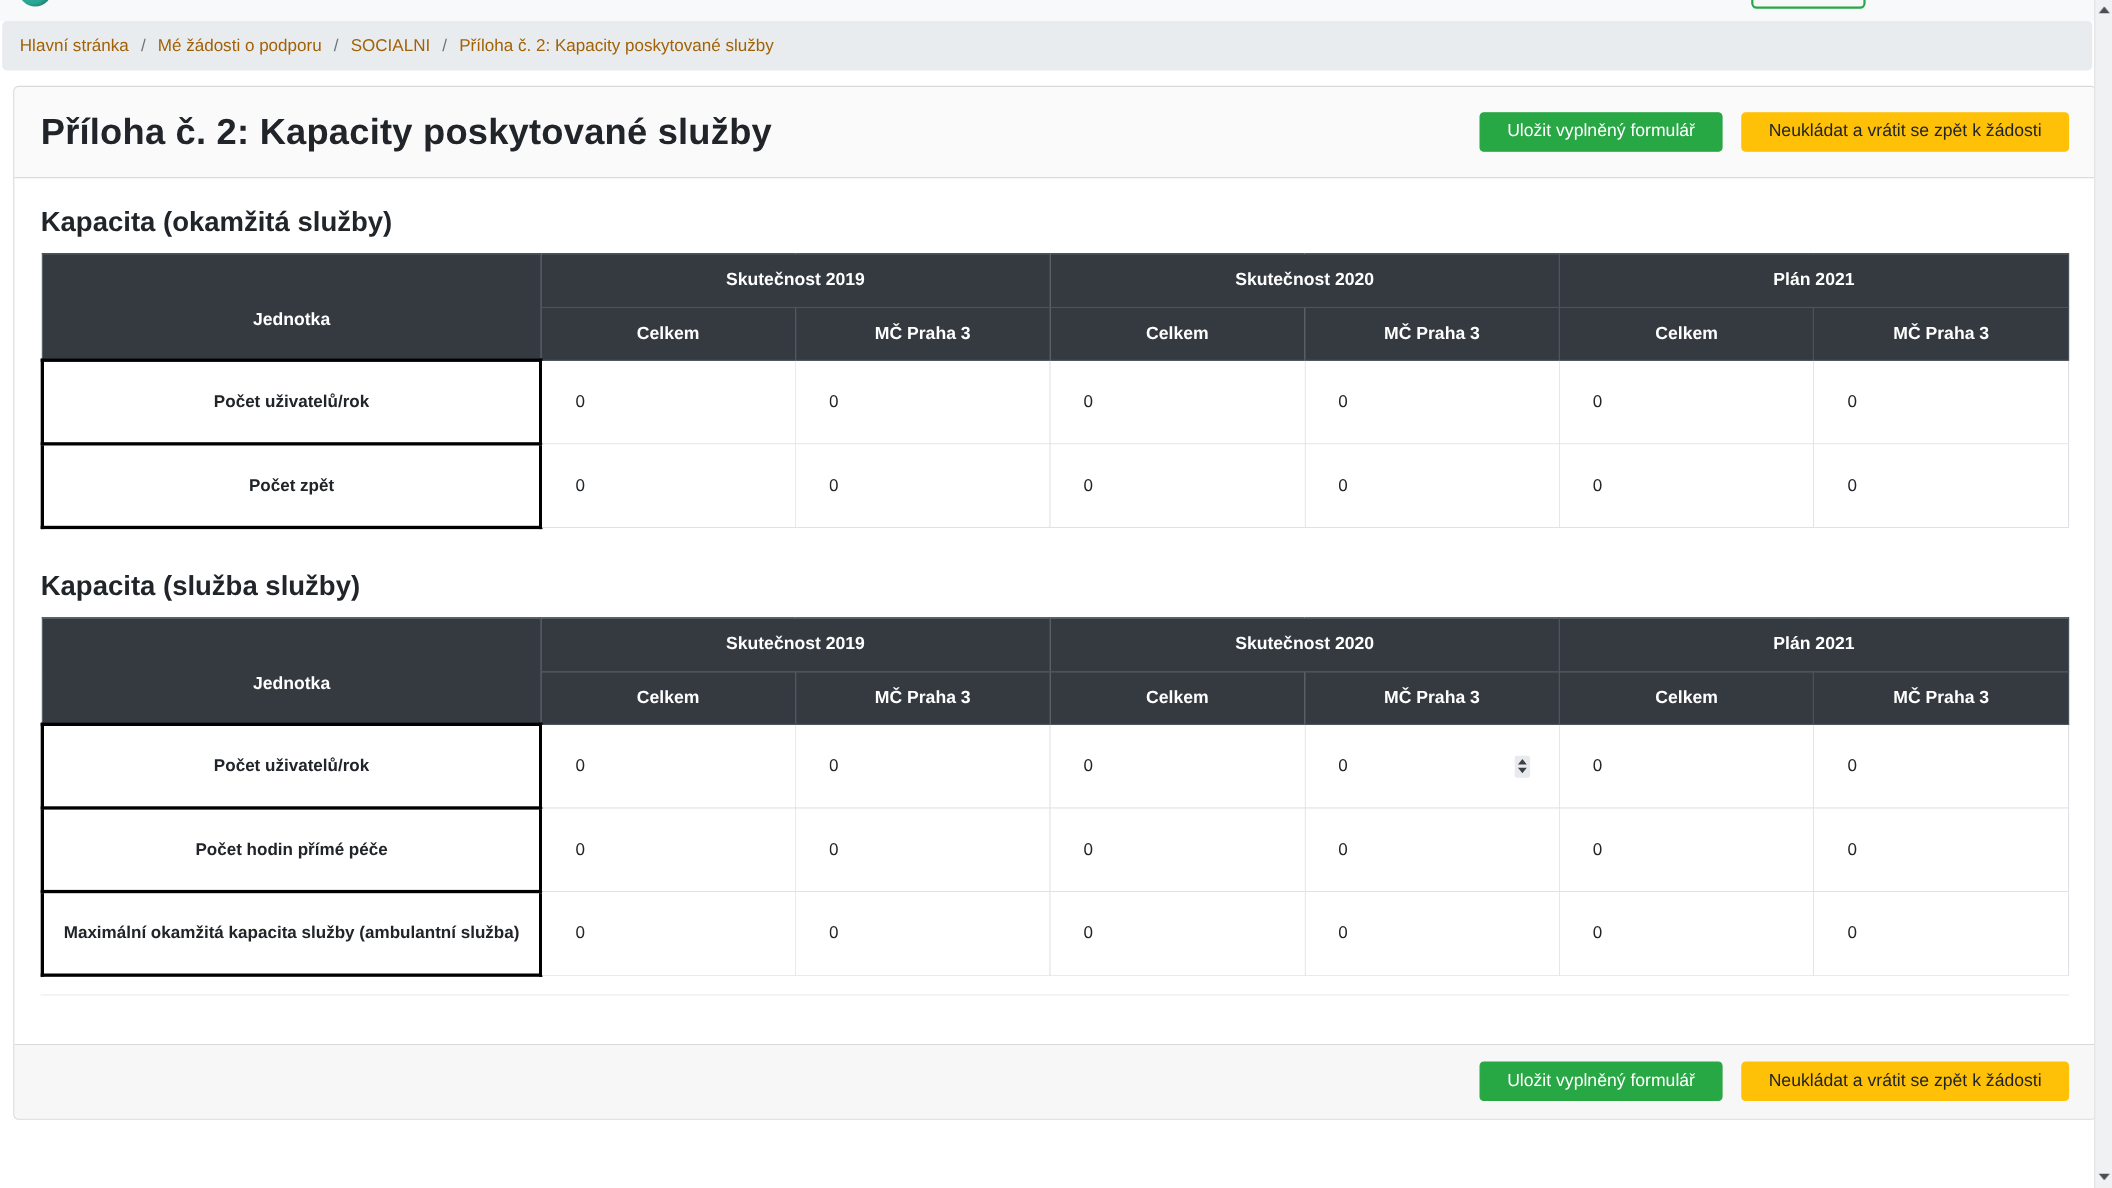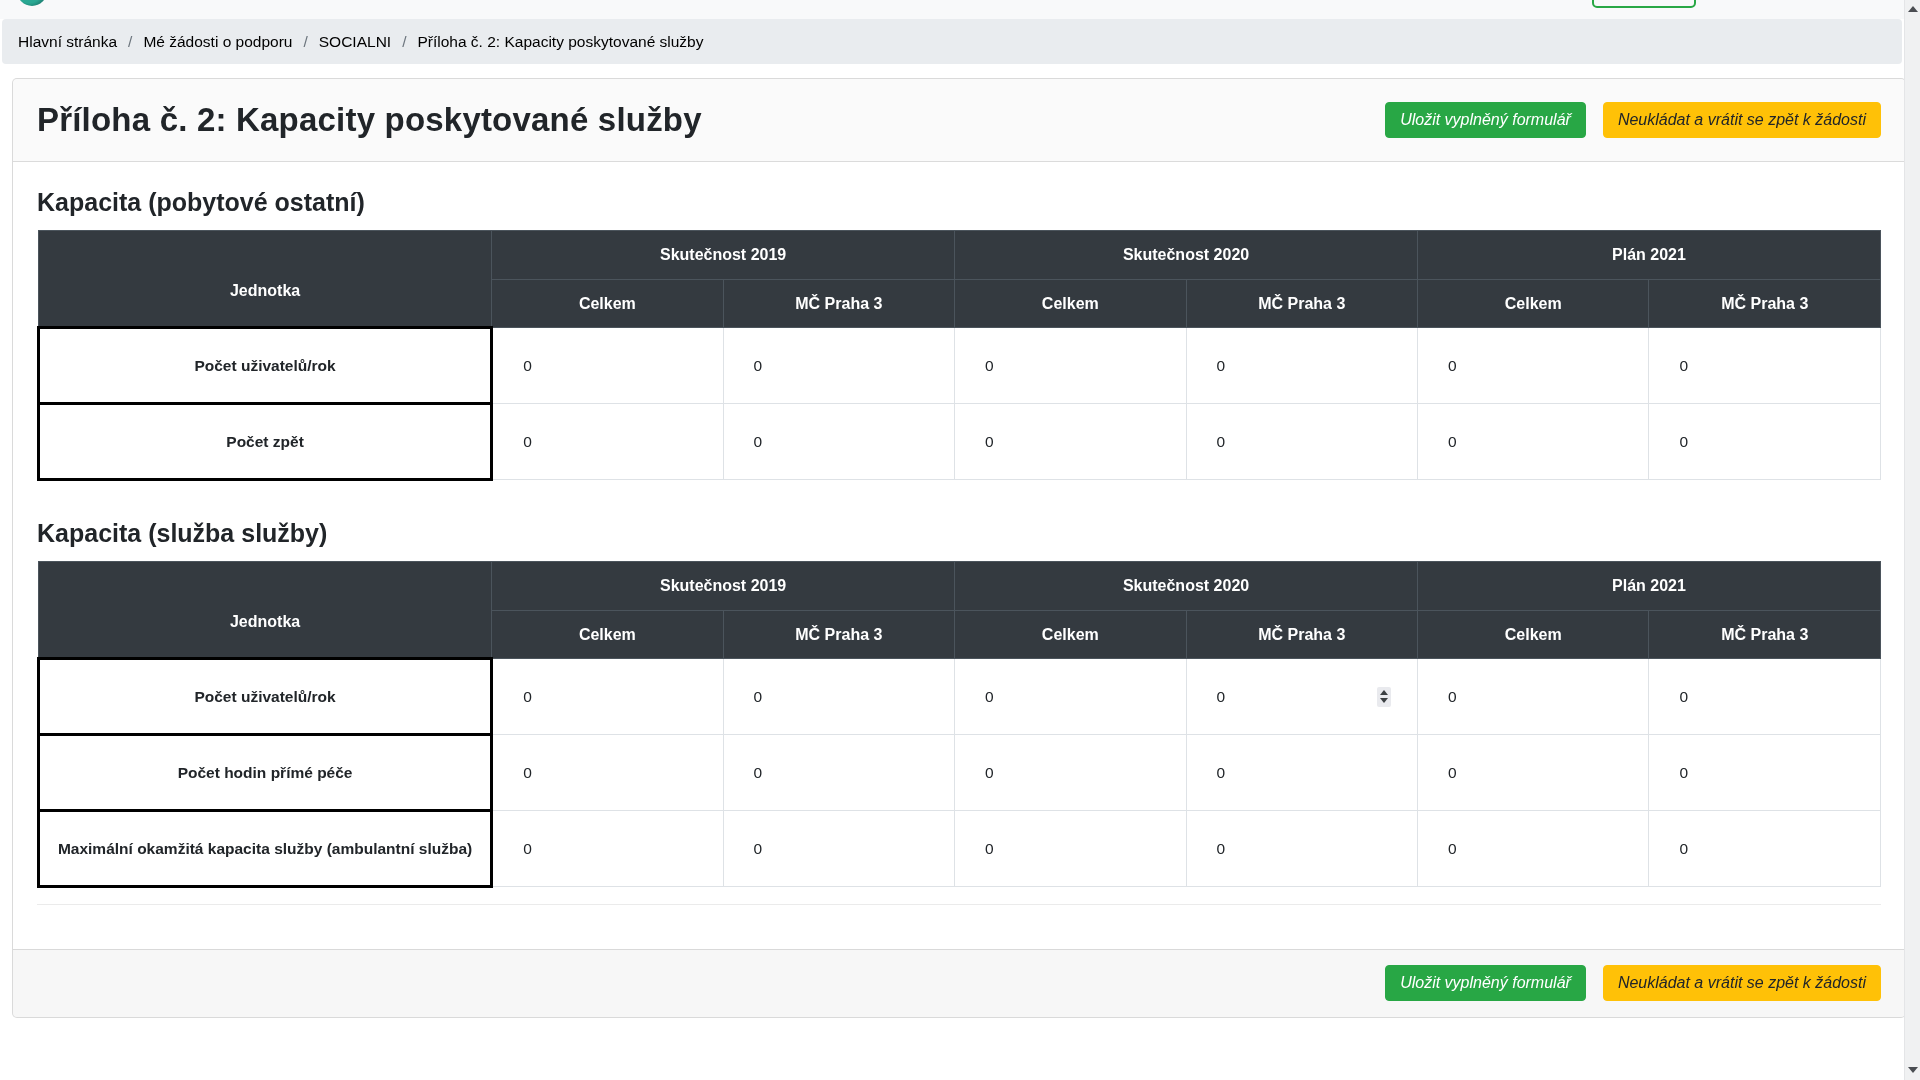--- a/index.html
+++ b/index.html
@@ -36,21 +36,21 @@
   
   .breadcrumb {
     margin:0 18px 0 2px;
     height:45px;
     background:#e9ecef;
     border-radius:4px;
     display:flex; align-items:center;
     padding:0 16px;
     font-size:15.5px;
   }
-  .breadcrumb a { color:#000000; text-decoration:none; cursor:pointer; }
+  .breadcrumb a { color:#a16207; text-decoration:none; cursor:pointer; }
   .breadcrumb .sep { color:#6c757d; margin:0 11px; }
 
   
   .card {
     margin:14px 14px 0 12px;
     background:#fff;
     border:1px solid rgba(0,0,0,.145);
     border-radius:5px;
     overflow:hidden;
   }
@@ -59,26 +59,25 @@
     padding:22px 24px;
     background:rgba(0,0,0,.02);
     border-bottom:1px solid rgba(0,0,0,.12);
   }
   .page-title { font-size:33px; font-weight:600; color:#212529; letter-spacing:.2px; }
   .header-actions { display:flex; gap:17px; }
 
   .btn {
     font-family:inherit;
     font-size:16px;
-    padding:8px 14px;
+    padding:8px 24px;
     border-radius:4px;
     border:1px solid transparent;
     cursor:pointer;
     white-space:nowrap;
-    font-style:italic;
   }
   .btn-success { background:#28a745; border-color:#28a745; color:#fff; }
   .btn-warning { background:#ffc107; border-color:#ffc107; color:#212529; }
 
   .card-body { padding:12px 24px 44px; }
   .section-title { font-size:25px; font-weight:600; margin:14px 0 13px; }
   .section-2 { margin-top:38px; }
 
   
   table.cap-table {
@@ -187,21 +186,21 @@
   <div class="card-header">
     <h1 class="page-title">Příloha č. 2: Kapacity poskytované služby</h1>
     <div class="header-actions">
       <button class="btn btn-success">Uložit vyplněný formulář</button>
       <button class="btn btn-warning">Neukládat a vrátit se zpět k žádosti</button>
     </div>
   </div>
 
   <div class="card-body">
 
-    <h2 class="section-title">Kapacita (pobytové ostatní)</h2>
+    <h2 class="section-title">Kapacita (okamžitá služby)</h2>
     <table class="cap-table">
       <colgroup>
           <col class="c-unit">
           <col class="c-data">
           <col class="c-data">
           <col class="c-data">
           <col class="c-data">
           <col class="c-data">
           <col class="c-data">
         </colgroup>

